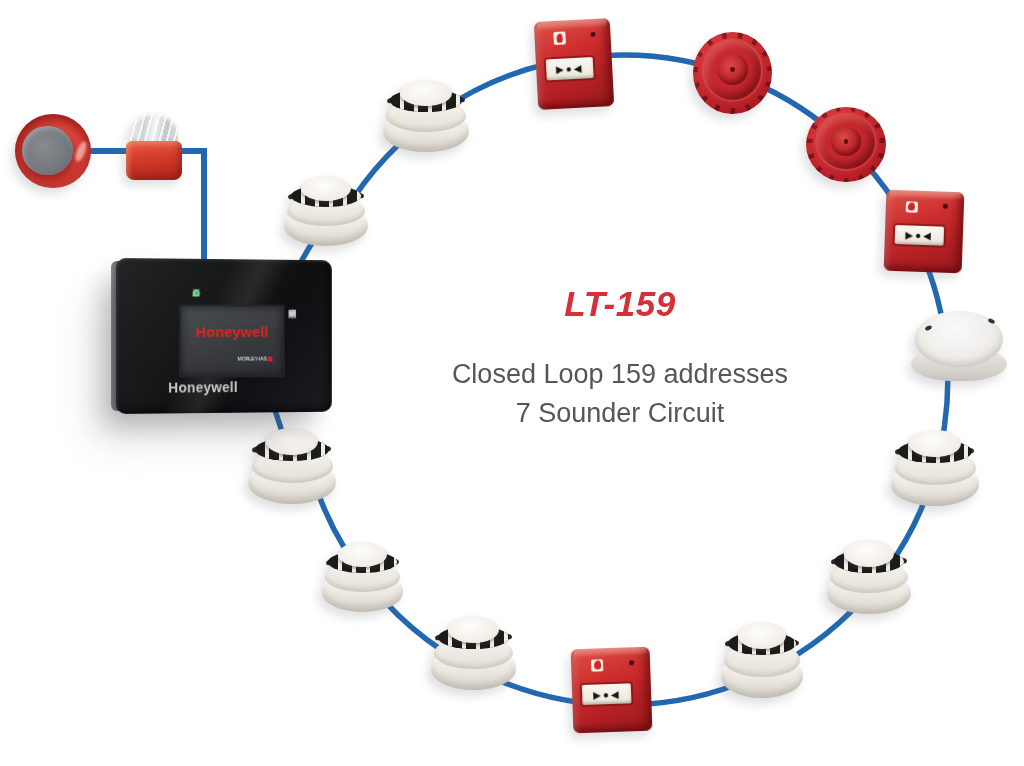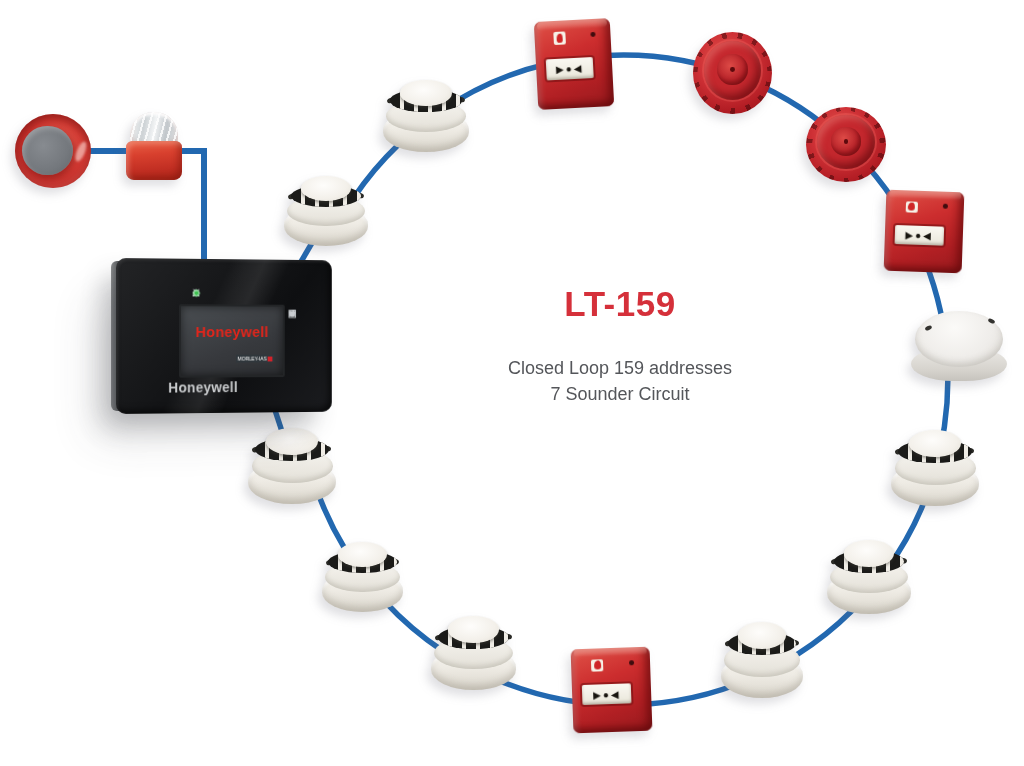--- a/index.html
+++ b/index.html
@@ -6,21 +6,21 @@
   #canvas{
     position:relative;width:1024px;height:766px;background:#ffffff;
     overflow:hidden;font-family:"Liberation Sans", sans-serif;
   }
   
   #wires{position:absolute;left:0;top:0;}
 
   
   .heading{position:absolute;left:408px;top:284px;width:424px;text-align:center;}
   .heading .model{font-size:35px;font-weight:bold;letter-spacing:.5px;}
-  .heading .sub{font-size:18px;margin-top:31px;line-height:1.45;}
+  .heading .sub{font-size:27px;margin-top:31px;line-height:1.45;}
 
   
   .device{position:absolute;filter:drop-shadow(-4px 6px 5px rgba(100,100,115,.20));}
   .device *{position:absolute;}
 
   
   .smoke-detector .d-base{left:1%;right:1%;top:42%;bottom:0;border-radius:50%/48%;
     background:linear-gradient(180deg,#f8f6f1 0%,#efece5 45%,#dbd7cd 100%);
     box-shadow:inset 0 -5px 7px rgba(125,120,105,.30), inset 0 3px 3px rgba(255,255,255,.85);}
   .smoke-detector .d-shoulder{left:5%;right:5%;top:28%;height:44%;border-radius:50%;
@@ -271,20 +271,20 @@
     <div class="btn-col" id="btn-col">
         <span>↺</span>
         <span>▤</span>
         <span>⊘</span>
         <span>▣</span>
       </div>
     <div class="panel-brand">Honeywell</div>
   </div>
 
   <div class="heading">
-    <div class="model" style="color: rgb(213, 48, 58);">LT-159</div>
+    <div class="model" style="color: rgb(213, 48, 58); font-style: italic;">LT-159</div>
     <div class="sub" style="color: rgb(84, 86, 90);">
       <div>Closed Loop 159 addresses</div>
       <div>7 Sounder Circuit</div>
     </div>
   </div>
 
 </div>
 
 </body></html>

